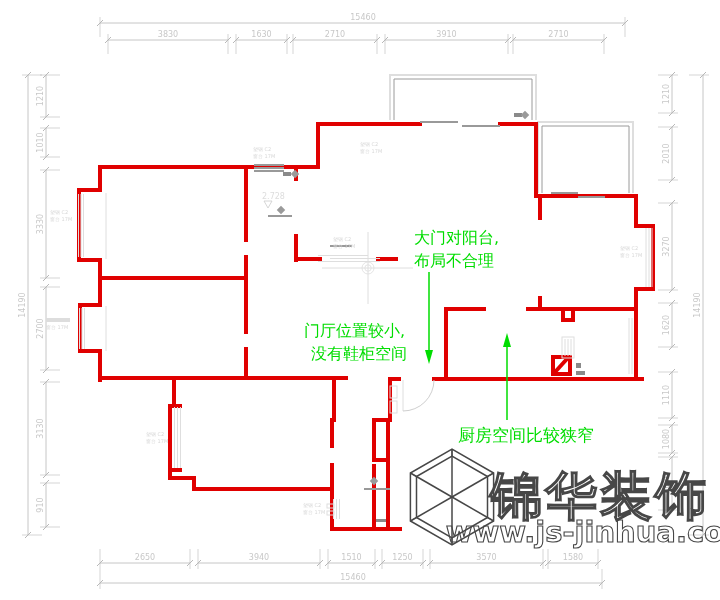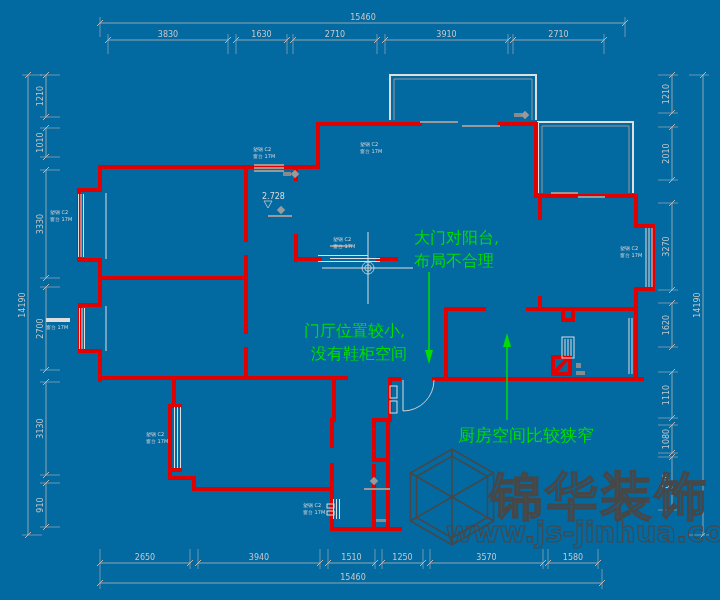--- a/index.html
+++ b/index.html
@@ -1,16 +1,16 @@
 <!DOCTYPE html>
 <html><head>
 <meta charset="utf-8">
 <style>
   html,body{margin:0;padding:0;background:#000;}
-  #stage{position:relative;width:720px;height:600px;background:#0369a1;overflow:hidden;
+  #stage{position:relative;width:720px;height:600px;background:#ffffff;overflow:hidden;
          font-family:"DejaVu Sans",sans-serif;}
   svg text{font-family:"DejaVu Sans",sans-serif;}
 </style>
 </head>
 <body>
 
 <div id="stage">
   <svg id="plan" width="720" height="600" viewBox="0 0 720 600">
     <g id="g-dims">
         <line x1="100" y1="23" x2="625" y2="23" stroke="#b8b8b8" stroke-width="0.8"></line>

